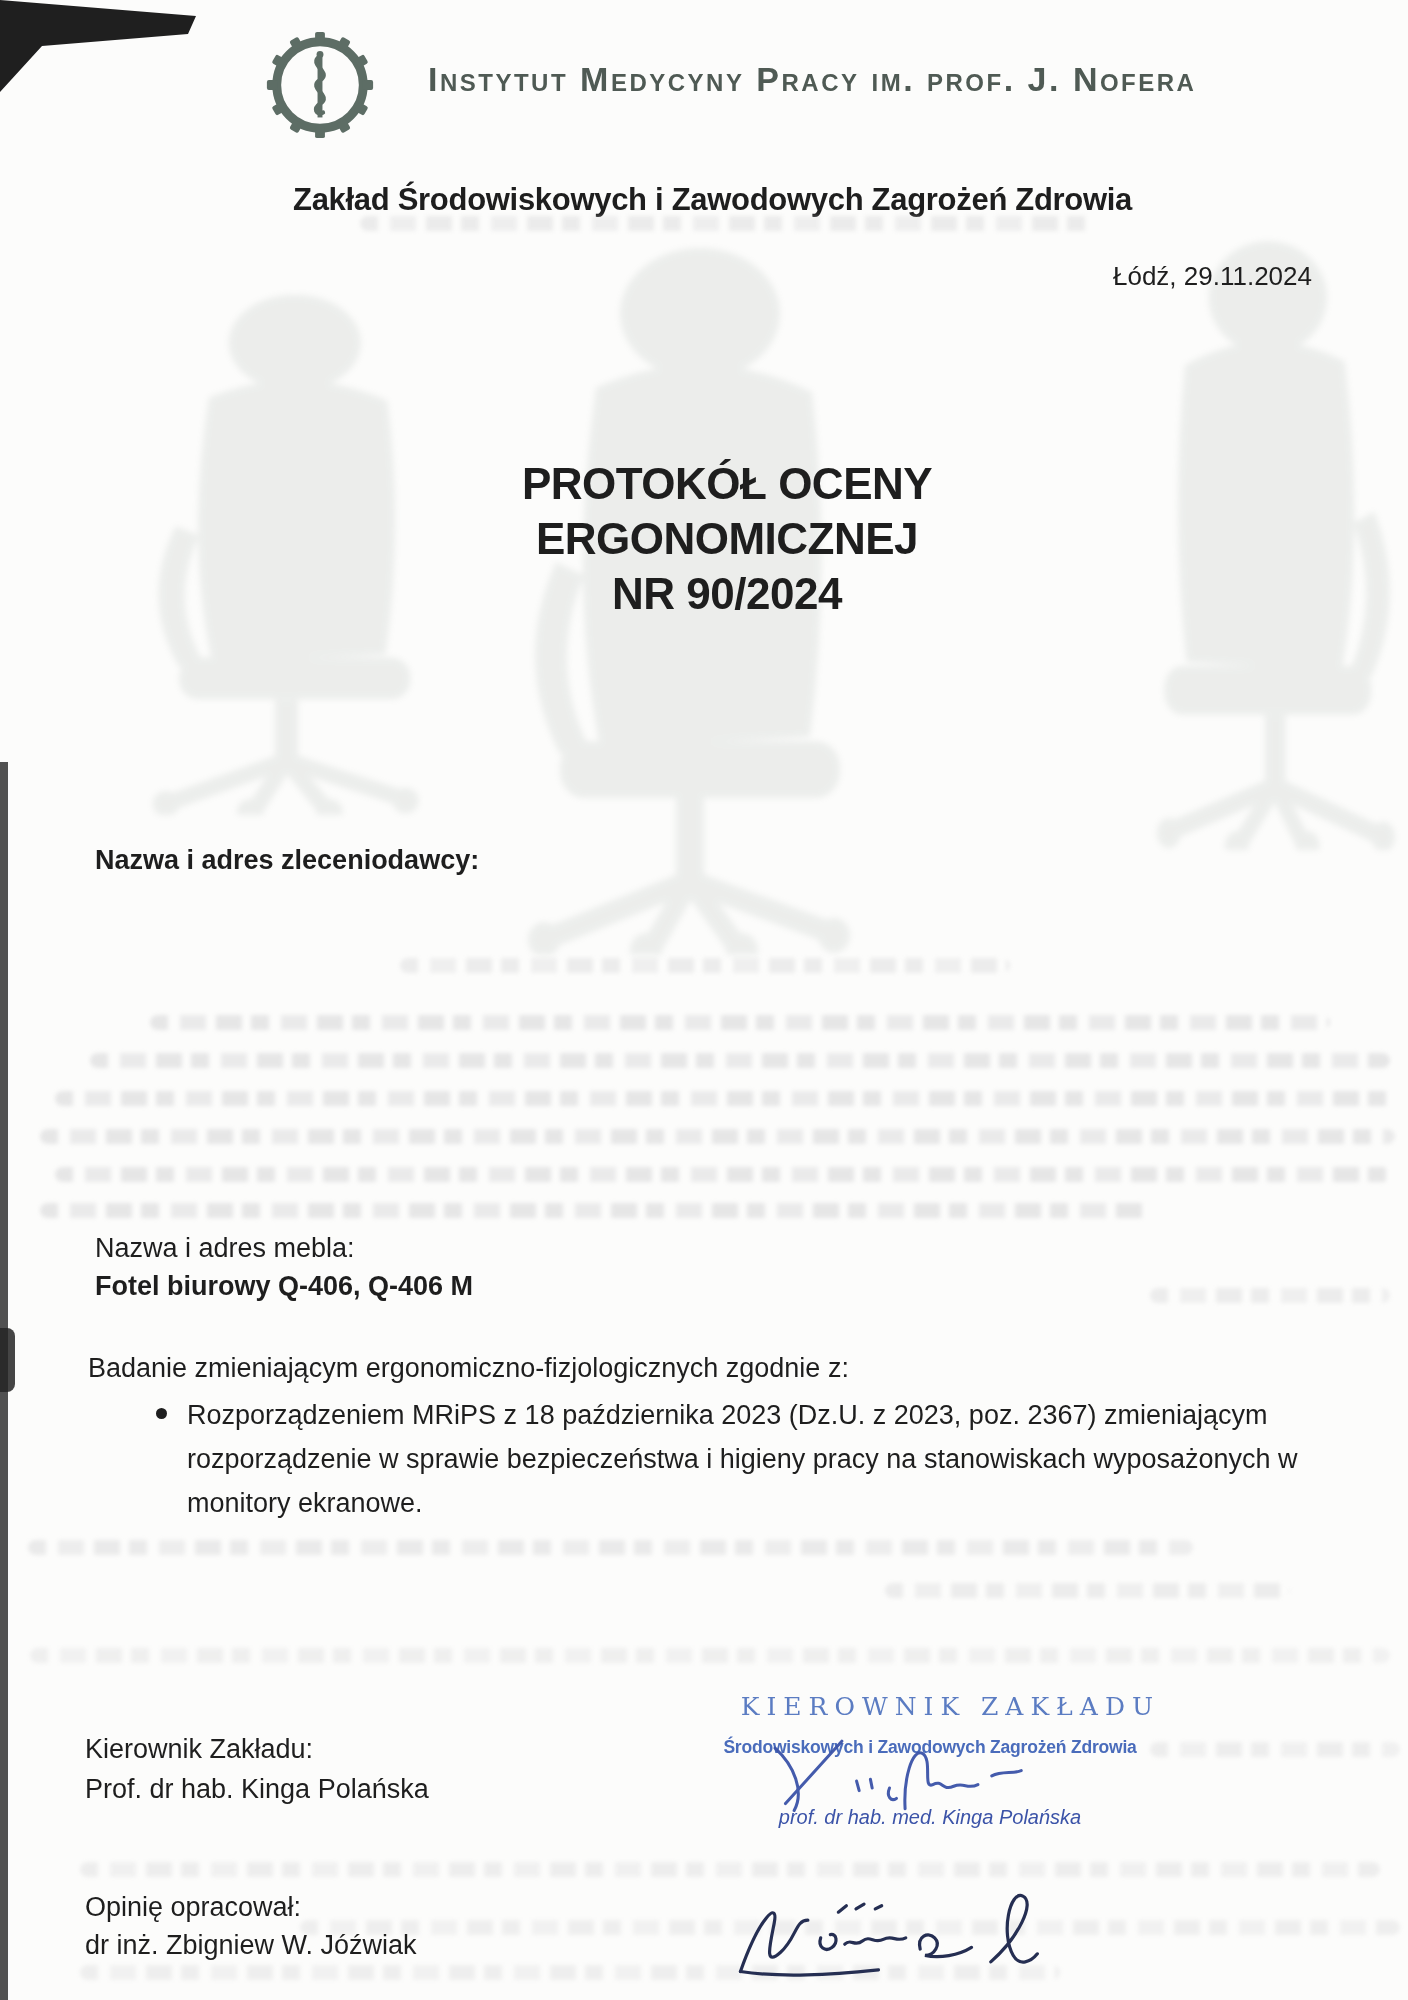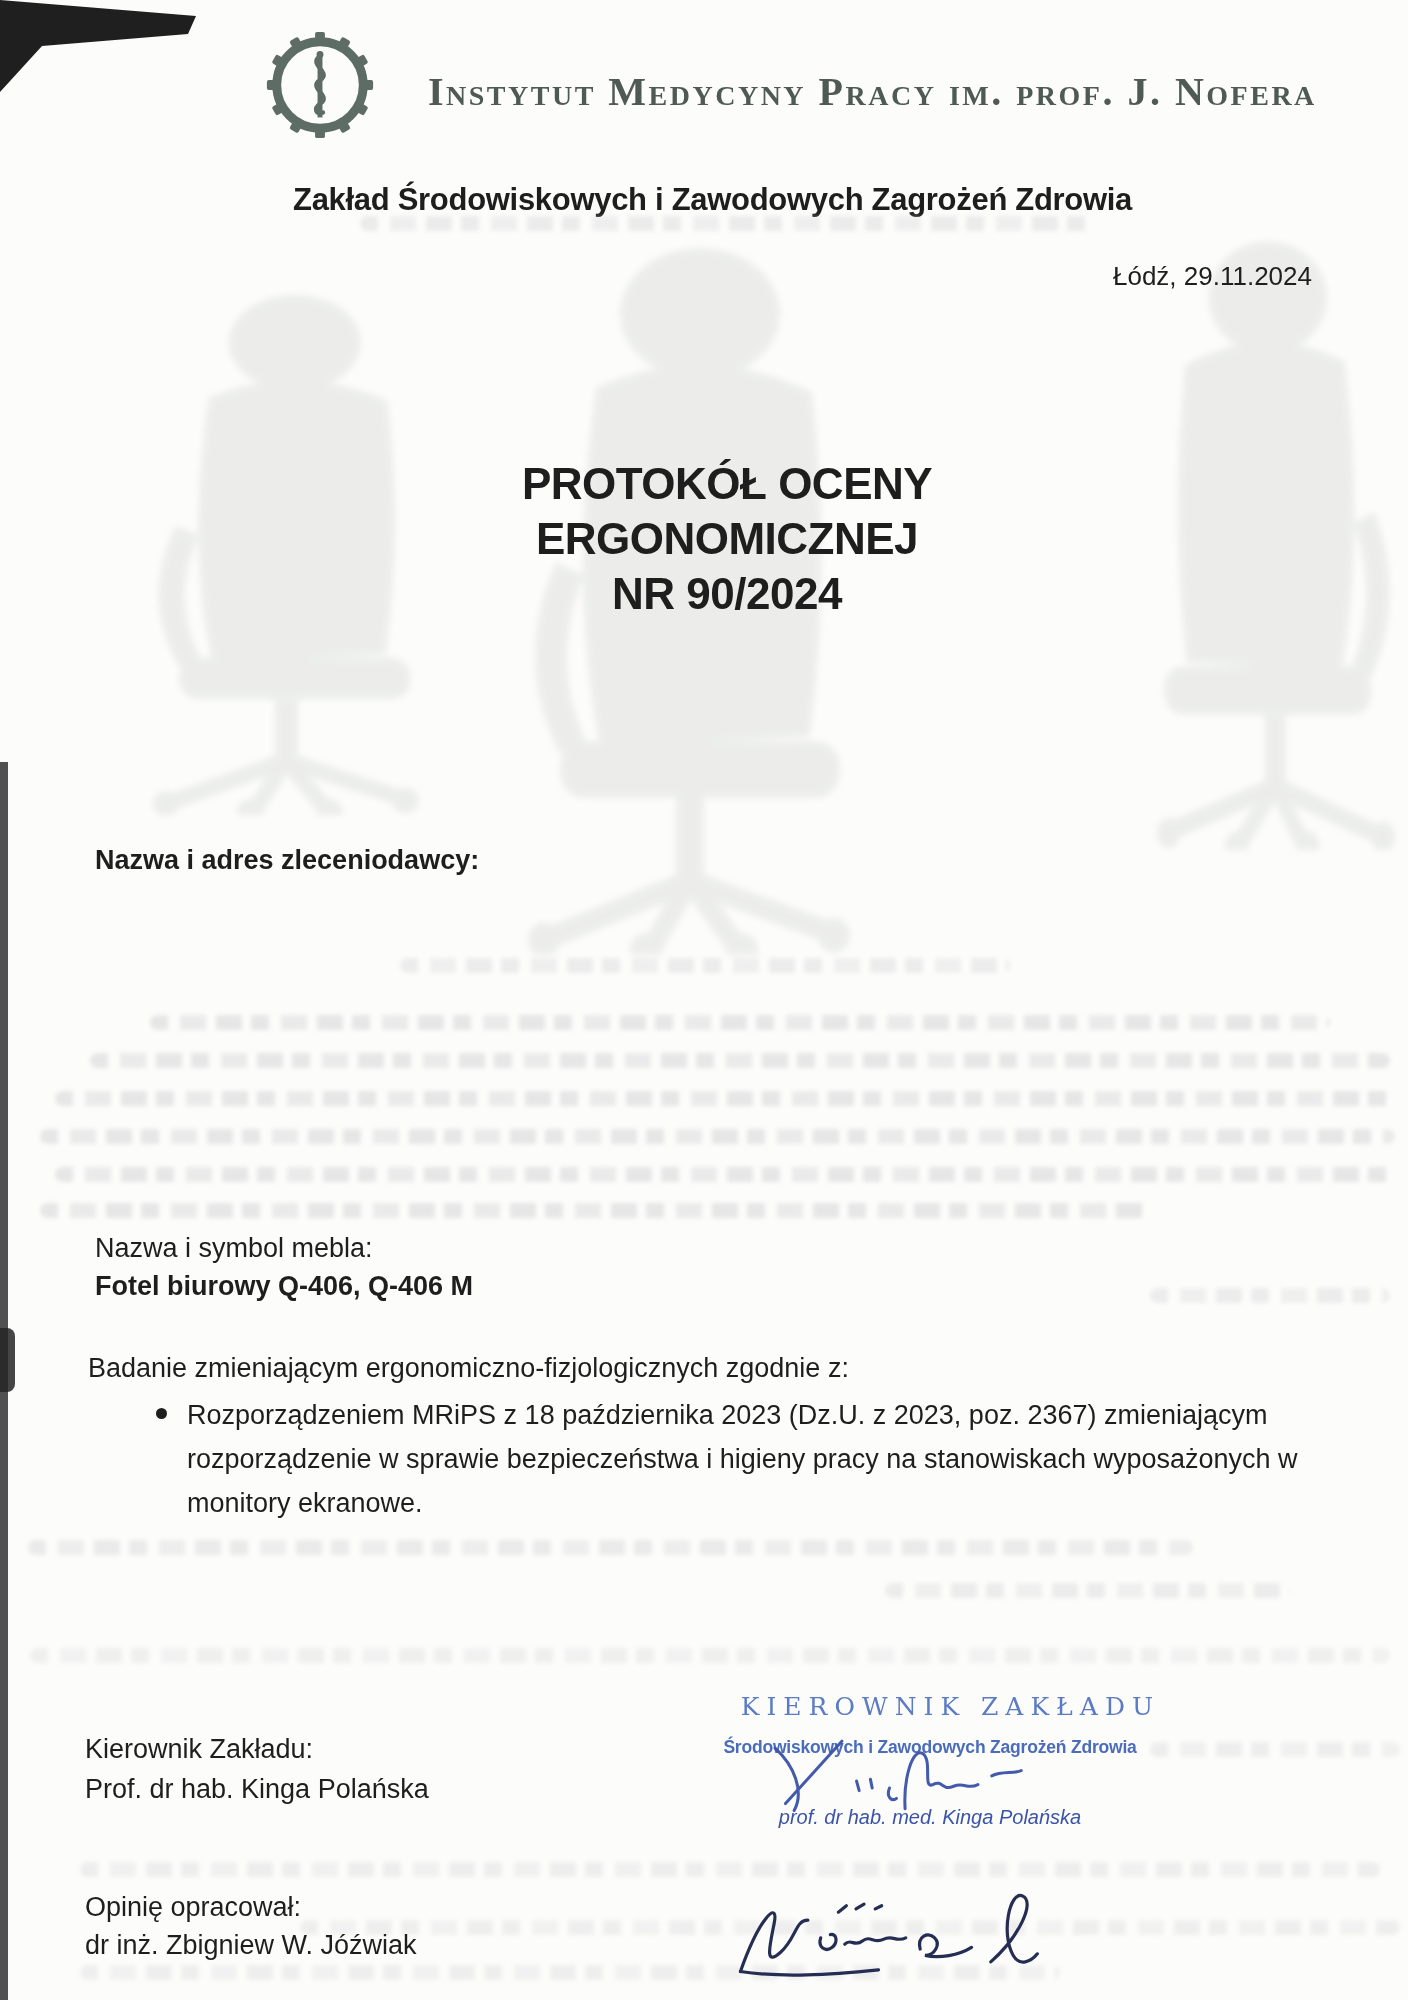--- a/index.html
+++ b/index.html
@@ -33,23 +33,23 @@
   
   .ghost{
     position:absolute;height:15px;border-radius:8px;
     background:repeating-linear-gradient(90deg,var(--ghost) 0 18px,transparent 18px 30px,#d3d3d5 30px 56px,transparent 56px 66px,var(--ghost) 66px 92px,transparent 92px 101px);
     filter:blur(2px);opacity:.42;
   }
 
   
   .logo{position:absolute;left:256px;top:26px;width:128px;height:118px;}
   .institute{
-    position:absolute;left:428px;top:68px;
-    font-variant-caps:small-caps;font-weight:600;font-size:40px;
-    letter-spacing:2.5px;color:var(--header-green);white-space:nowrap;font-family:Liberation Serif, serif;
+    position:absolute;left:428px;top:60px;
+    font-variant-caps:small-caps;font-weight:600;font-size:34px;
+    letter-spacing:2.5px;color:var(--header-green);white-space:nowrap;
   }
   .department{position:absolute;left:293px;top:182px;font-size:31px;font-weight:700;white-space:nowrap;letter-spacing:-0.3px;}
   .dateline{position:absolute;left:1080px;top:261px;width:232px;font-size:26px;text-align:right;white-space:nowrap;}
 
   
   .doc-title{position:absolute;left:377px;top:456px;width:700px;text-align:center;
     font-size:44px;font-weight:700;line-height:55px;letter-spacing:-0.5px;}
 
   
   .t27{font-size:27px;line-height:34px;white-space:nowrap;}
@@ -201,21 +201,21 @@
   <div class="ghost" style="left:400px;top:958px;width:610px;opacity:.3;"></div>
 
   <div class="ghost" style="left:150px;top:1015px;width:1180px;"></div>
   <div class="ghost" style="left:90px;top:1053px;width:1300px;"></div>
   <div class="ghost" style="left:55px;top:1091px;width:1340px;"></div>
   <div class="ghost" style="left:40px;top:1129px;width:1355px;"></div>
   <div class="ghost" style="left:55px;top:1167px;width:1335px;"></div>
   <div class="ghost" style="left:40px;top:1203px;width:1110px;"></div>
   <div class="ghost" style="left:1150px;top:1288px;width:240px;opacity:.3;"></div>
 
-  <div class="abs t27 furn-label">Nazwa i symbol mebla:</div>
+  <div class="abs t27 furn-label">Nazwa i adres mebla:</div>
   <div class="abs t27 bold furn-value">Fotel biurowy Q-406, Q-406 M</div>
 
   <div class="abs t27 study-intro">Badanie zmieniającym ergonomiczno-fizjologicznych zgodnie z:</div>
   <div class="bullet-dot"></div>
   <div class="bullet-text">Rozporządzeniem MRiPS z 18 października 2023 (Dz.U. z 2023, poz. 2367) zmieniającym rozporządzenie w sprawie bezpieczeństwa i higieny pracy na stanowiskach wyposażonych w monitory ekranowe.</div>
 
   <div class="ghost" style="left:28px;top:1540px;width:1165px;opacity:.35;"></div>
   <div class="ghost" style="left:885px;top:1583px;width:405px;opacity:.3;"></div>
   <div class="ghost" style="left:30px;top:1648px;width:1360px;opacity:.25;"></div>
   <div class="ghost" style="left:1150px;top:1742px;width:250px;opacity:.28;"></div>

